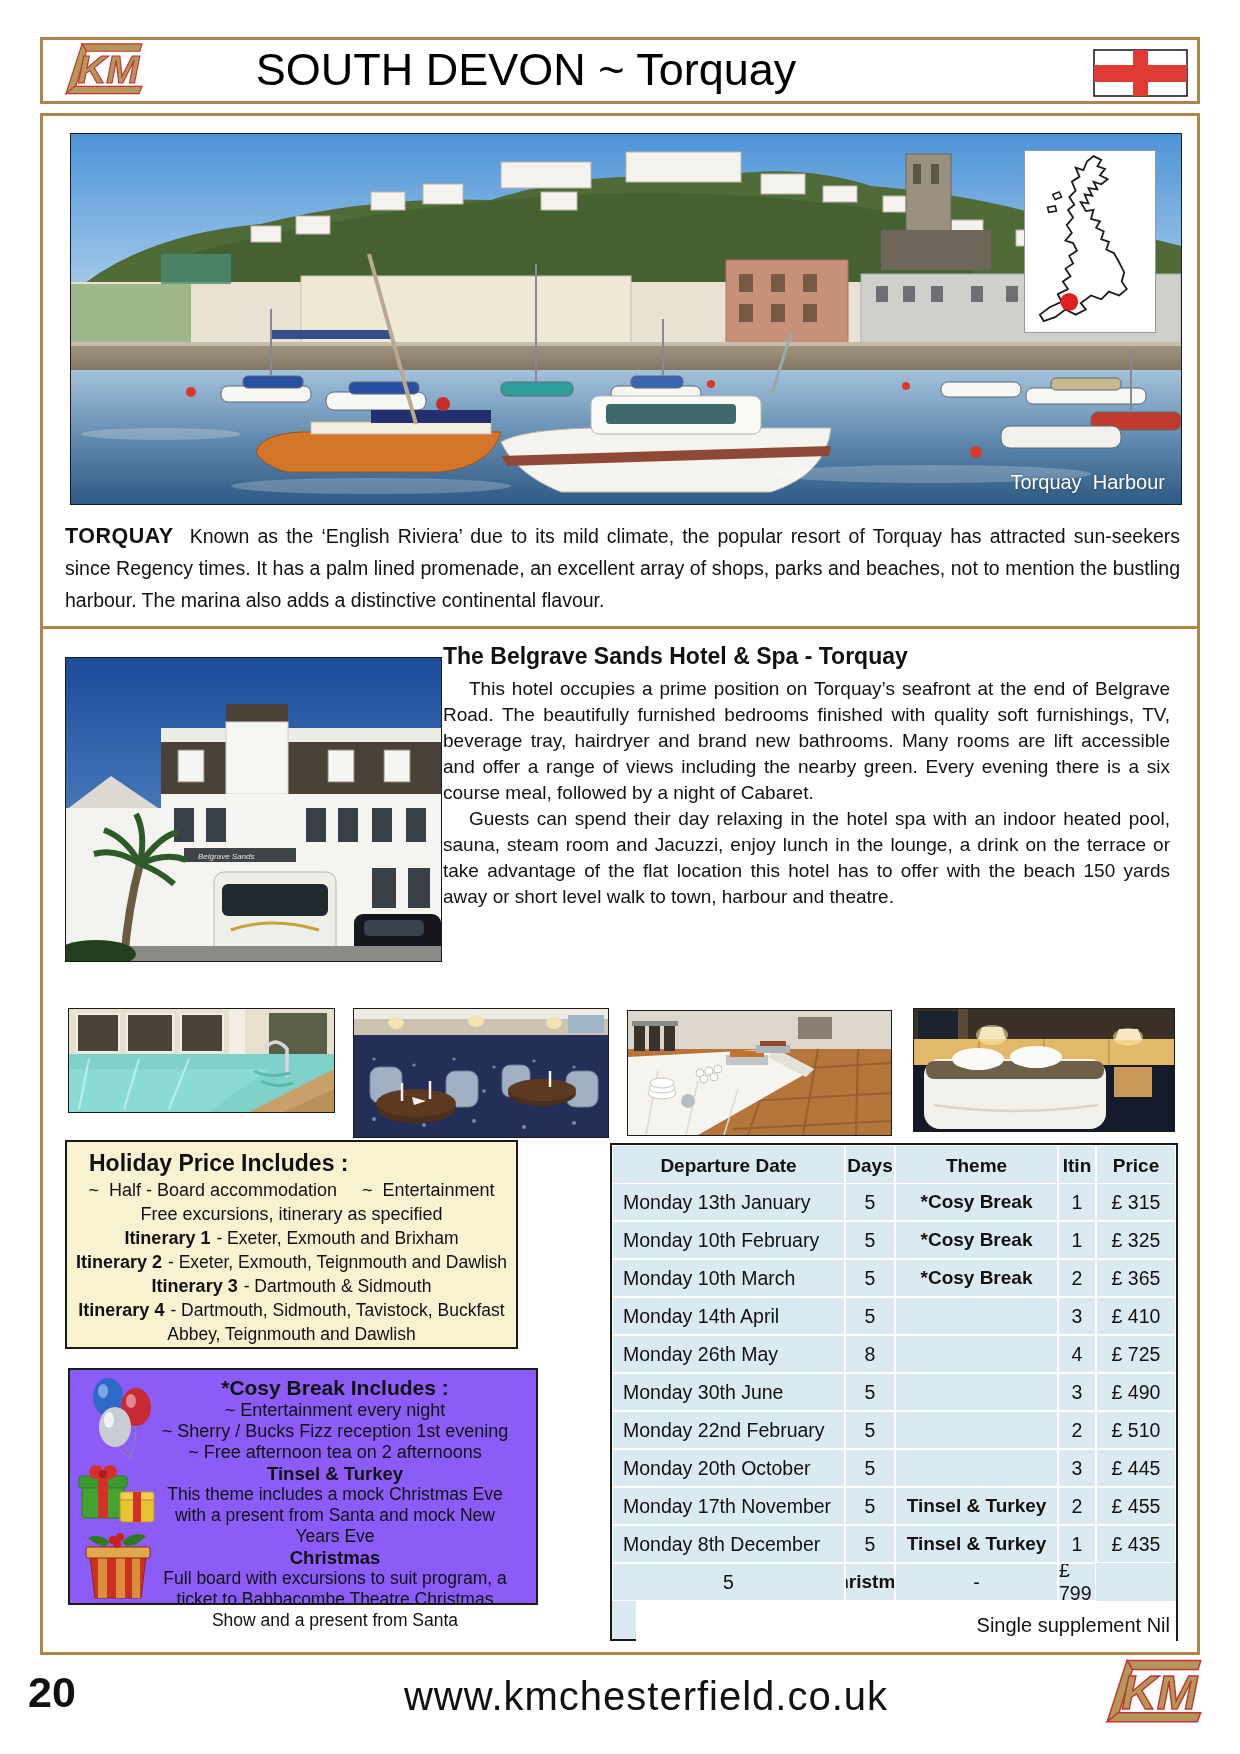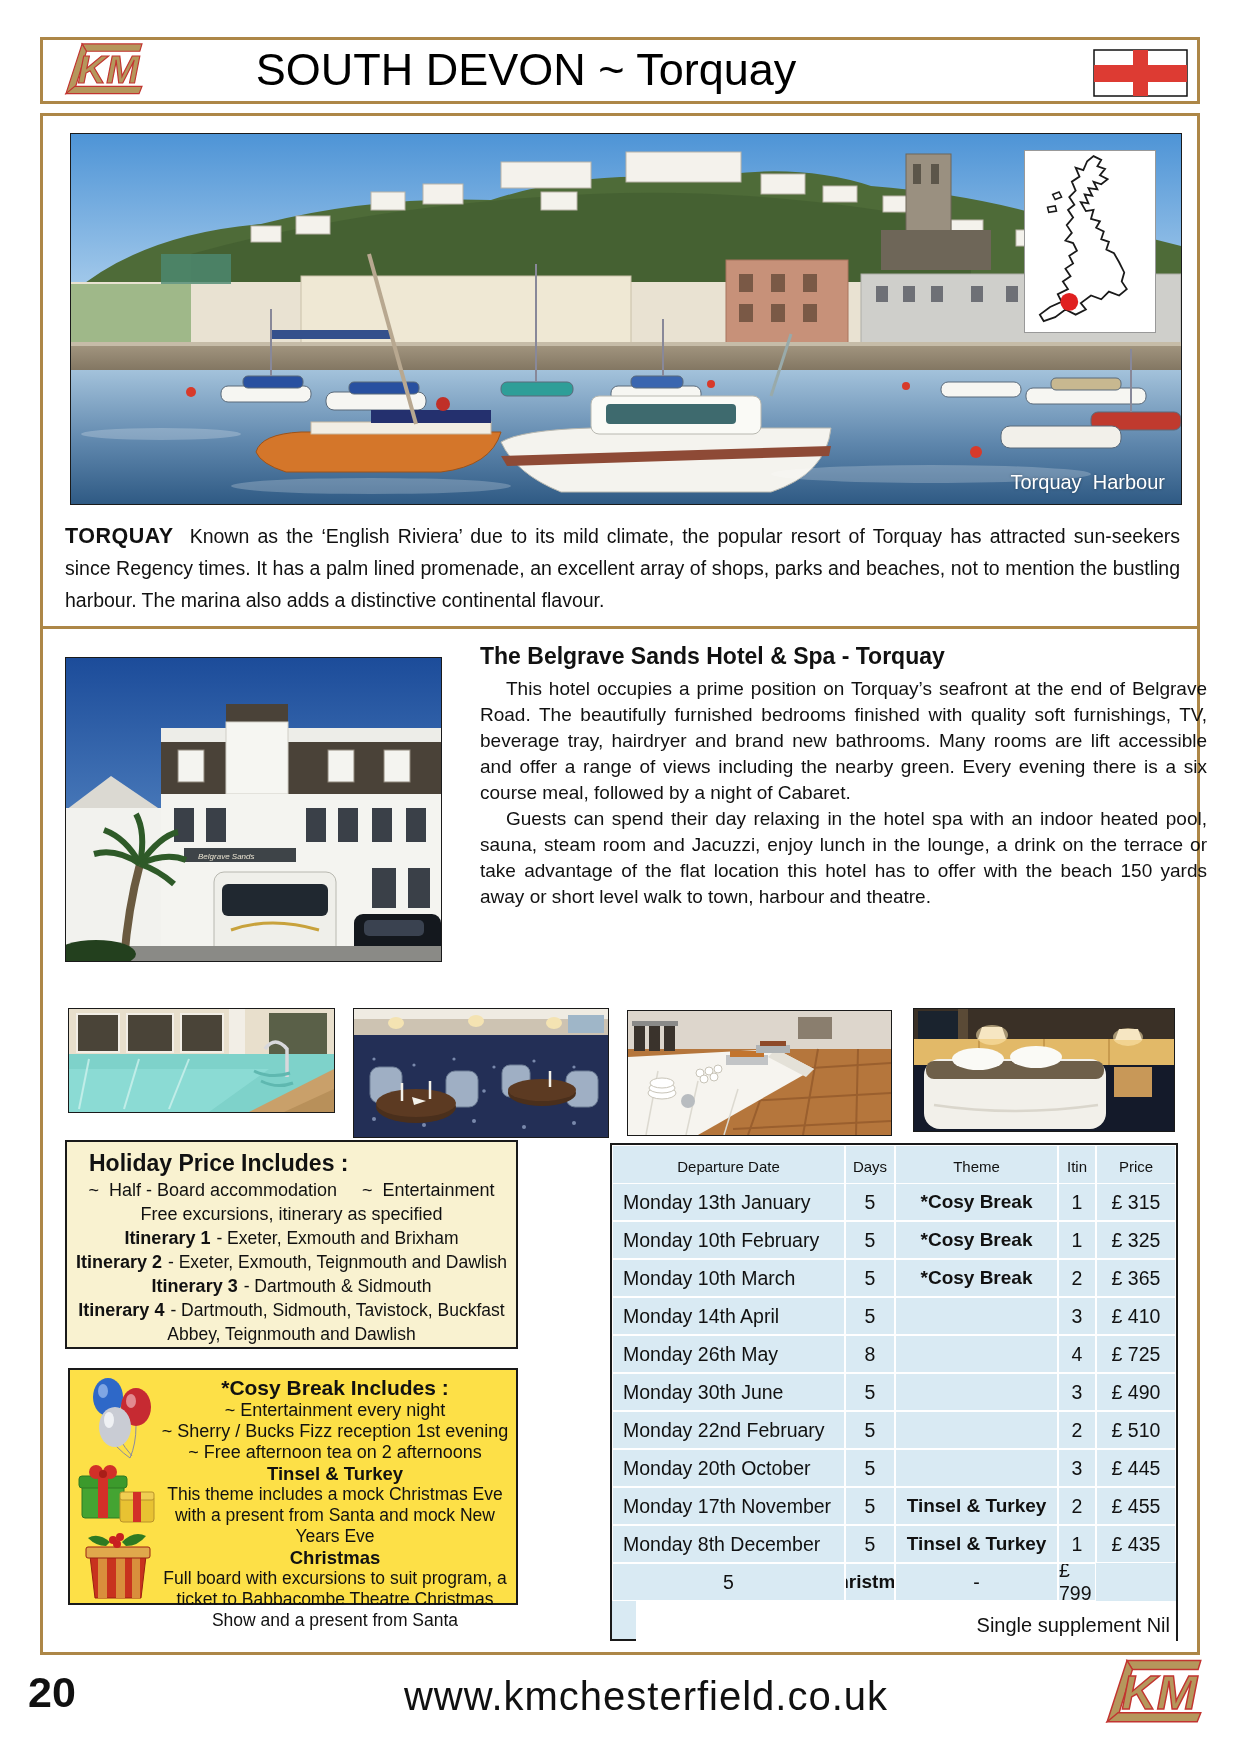--- a/index.html
+++ b/index.html
@@ -20,54 +20,54 @@
   .photo-harbour{left:70px;top:133px;width:1110px;height:370px;}
   .hero-caption{right:16px;bottom:10px;color:#fff;font-size:20px;white-space:pre;text-shadow:0 0 3px rgba(0,0,0,.4);}
   .map-inset{left:953px;top:16px;width:130px;height:181px;background:#fff;border:1px solid #999;}
 
   
   .intro{left:65px;top:520px;width:1115px;font-size:19.5px;line-height:32px;text-align:justify;}
   .intro b{font-size:21.5px;letter-spacing:.5px;margin-right:16px;}
 
   
   .photo-hotel{left:65px;top:657px;width:375px;height:303px;}
-  .hotel-text{left:480px;top:643px;width:727px;}
+  .hotel-text{left:443px;top:643px;width:727px;}
   .hotel-title{font-size:23px;font-weight:bold;margin:0 0 6px 0;}
   .hotel-text p{margin:0;font-size:19px;line-height:26px;text-align:justify;text-indent:26px;}
 
   
   .photo-pool{left:68px;top:1008px;width:265px;height:103px;}
   .photo-dining{left:353px;top:1008px;width:254px;height:128px;}
   .photo-buffet{left:627px;top:1010px;width:263px;height:124px;}
   .photo-bedroom{left:913px;top:1008px;width:260px;height:122px;}
 
   
   .holiday-box{left:65px;top:1140px;width:449px;height:199px;background:#F9F2D0;border:2px solid #1a1a1a;padding-top:6px;}
   .holiday-title{font-size:23px;font-weight:bold;padding-left:22px;line-height:30px;}
   .holiday-line{text-align:center;font-size:18px;line-height:24px;}
   .holiday-line.pre{white-space:pre;}
   .itin-line{text-align:center;font-size:17.5px;line-height:24px;}
   .itin-line b{font-size:18px;}
   .itin-line span{margin-left:6px;}
 
   
-  .cosy-box{left:68px;top:1368px;width:446px;height:233px;background:#fde047;border:2px solid #1a1a1a;}
+  .cosy-box{left:68px;top:1368px;width:446px;height:233px;background:#8b5cf6;border:2px solid #1a1a1a;padding-left:20px;}
   .cosy-text{position:absolute;left:84px;top:5px;width:362px;text-align:center;}
   .cosy-title{font-size:21px;font-weight:bold;line-height:25px;}
   .cosy-bullet{font-size:18px;line-height:21px;}
   .cosy-sub{font-size:18.5px;font-weight:bold;line-height:21px;}
   .cosy-par{font-size:17.5px;line-height:21px;}
   .clip-balloons{left:8px;top:6px;width:88px;height:84px;}
   .clip-gifts{left:8px;top:90px;width:80px;height:64px;}
   .clip-holly{left:10px;top:156px;width:76px;height:74px;}
 
   
   .price-table{left:610px;top:1143px;display:grid;grid-template-columns:233px 50px 163px 38px 80px;grid-auto-rows:38px;border:2px solid #1a1a1a;background:#D9EAF3;}
   .price-table .cell{background:#D9EAF3;border:1.5px solid #fff;box-sizing:border-box;display:flex;align-items:center;justify-content:center;font-size:19.5px;overflow:hidden;}
-  .price-table .hcell{height:42px;font-size:15px;font-weight:normal;}
+  .price-table .hcell{height:42px;font-size:19px;font-weight:bold;}
   .price-table .date{justify-content:flex-start;padding-left:10px;}
   .price-table .theme{font-weight:bold;font-size:19px;}
   .price-table .tfoot{grid-column:1 / -1;height:48px;background:#fff;border:none;display:flex;align-items:center;justify-content:flex-end;padding-right:6px;font-size:20px;margin-left:24px;}
 
   
   .page-num{left:28px;top:1668px;font-size:43px;font-weight:bold;}
   .site-url{left:0;top:1674px;width:1240px;text-align:center;font-size:40px;letter-spacing:1px;padding-left:26px;}
   .logo-footer{left:1100px;top:1656px;width:108px;height:72px;}
 </style>
 </head>

